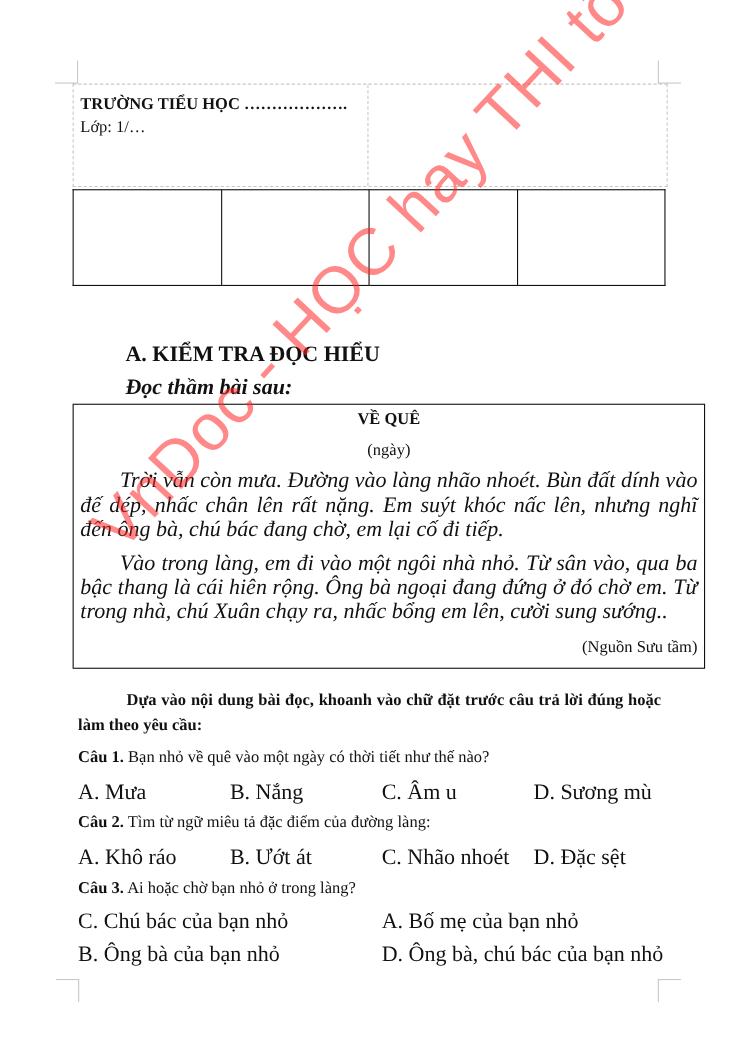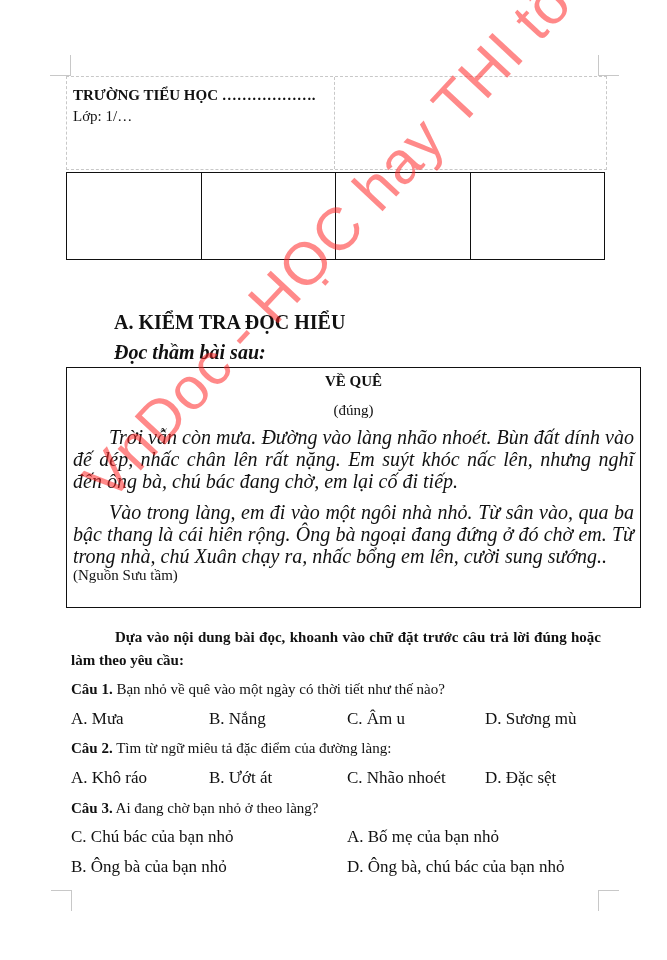--- a/index.html
+++ b/index.html
@@ -25,26 +25,26 @@
   table.grade tr.body td { height: 86px; }
 
   .sec { position: absolute; left: 114px; font-size: 20px; }
   .passage { position: absolute; left: 66px; top: 367px; width: 575px; height: 241px;
              border: 1.5px solid #111; box-sizing: border-box; padding: 0 6px; }
   .passage .title { text-align: center; font-weight: bold; font-size: 15px; margin-top: 3px; line-height: 20px; }
   .passage .sub { text-align: center; font-size: 15px; margin-top: 9px; line-height: 20px; }
   .passage p { margin: 6px 0 0 0; font-style: italic; font-size: 20px; line-height: 22px;
                text-indent: 36px; text-align: justify; }
   .passage p + p { margin-top: 9px; }
-  .passage .src { text-align: left; font-size: 15px; }
+  .passage .src { text-align: right; font-size: 15px; margin-top: 14px; }
 
   .instr { position: absolute; left: 71px; top: 626px; width: 530px; font-weight: bold; font-size: 15px;
            line-height: 23px; text-indent: 44px; text-align: justify; }
   .q { position: absolute; left: 71px; font-size: 15px; line-height: 20px; white-space: nowrap; }
-  .opts { position: absolute; left: 71px; font-size: 17px; display: flex; white-space: nowrap; }
+  .opts { position: absolute; left: 71px; font-size: 20px; display: flex; white-space: nowrap; }
   .opts span { display: inline-block; width: 138px; }
   .opts2 span { width: 276px; }
 
   .wm { position: absolute; left: 95px; top: 455px; font-family: "Liberation Sans", "DejaVu Sans", sans-serif;
         font-size: 60px; color: rgba(255, 40, 40, 0.55); white-space: nowrap;
         transform: rotate(-47deg); transform-origin: left center; pointer-events: none; letter-spacing: 1px; }
 </style>
 </head>
 <body>
 
@@ -69,21 +69,21 @@
     <td></td>
   </tr>
 </tbody>
   </table>
 
 <div class="sec b" style="top:311px">A. KIỂM TRA ĐỌC HIỂU</div>
 <div class="sec b i" style="top:341px">Đọc thầm bài sau:</div>
 
 <div class="passage">
   <div class="title">VỀ QUÊ</div>
-  <div class="sub">(đúng)</div>
+  <div class="sub">(ngày)</div>
   <p>Trời vẫn còn mưa. Đường vào làng nhão nhoét. Bùn đất dính vào đế dép, nhấc chân lên rất nặng. Em suýt khóc nấc lên, nhưng nghĩ đến ông bà, chú bác đang chờ, em lại cố đi tiếp.</p>
   <p>Vào trong làng, em đi vào một ngôi nhà nhỏ. Từ sân vào, qua ba bậc thang là cái hiên rộng. Ông bà ngoại đang đứng ở đó chờ em. Từ trong nhà, chú Xuân chạy ra, nhấc bổng em lên, cười sung sướng..</p>
   <div class="src">(Nguồn Sưu tầm)</div>
 </div>
 
 <div class="instr">Dựa vào nội dung bài đọc, khoanh vào chữ đặt trước câu trả lời đúng hoặc làm theo yêu cầu:</div>
 
 <div class="q" style="top:679px">
   <span class="b">Câu 1.</span><span> Bạn nhỏ về quê vào một ngày có thời tiết như thế nào?</span>
 </div>
@@ -98,21 +98,21 @@
   <span class="b">Câu 2.</span><span> Tìm từ ngữ miêu tả đặc điểm của đường làng:</span>
 </div>
 <div class="opts" style="top:768px">
   <span>A.  Khô ráo</span>
   <span>B.  Ướt át</span>
   <span>C.  Nhão nhoét</span>
   <span>D.  Đặc sệt</span>
 </div>
 
 <div class="q" style="top:798px">
-  <span class="b">Câu 3.</span><span> Ai đang chờ bạn nhỏ ở theo làng?</span>
+  <span class="b">Câu 3.</span><span> Ai hoặc chờ bạn nhỏ ở trong làng?</span>
 </div>
 <div class="opts opts2" style="top:827px">
   <span>C.  Chú bác của bạn nhỏ</span>
   <span>A.  Bố mẹ của bạn nhỏ</span>
 </div>
 <div class="opts opts2" style="top:857px">
   <span>B.  Ông bà của bạn nhỏ</span>
   <span>D.  Ông bà, chú bác của bạn nhỏ</span>
 </div>
 

